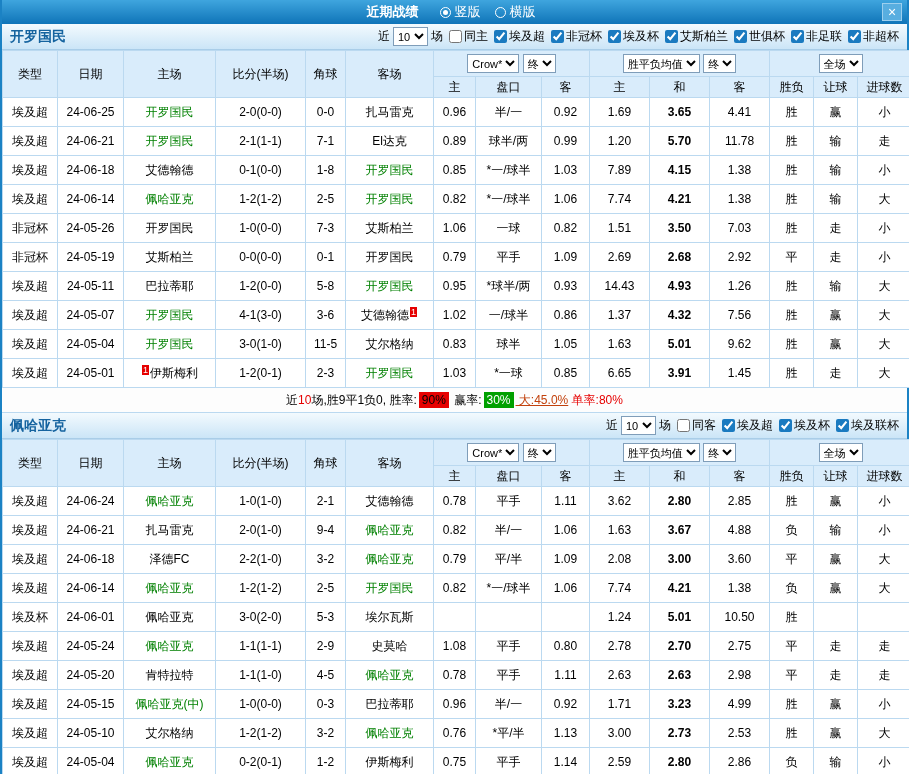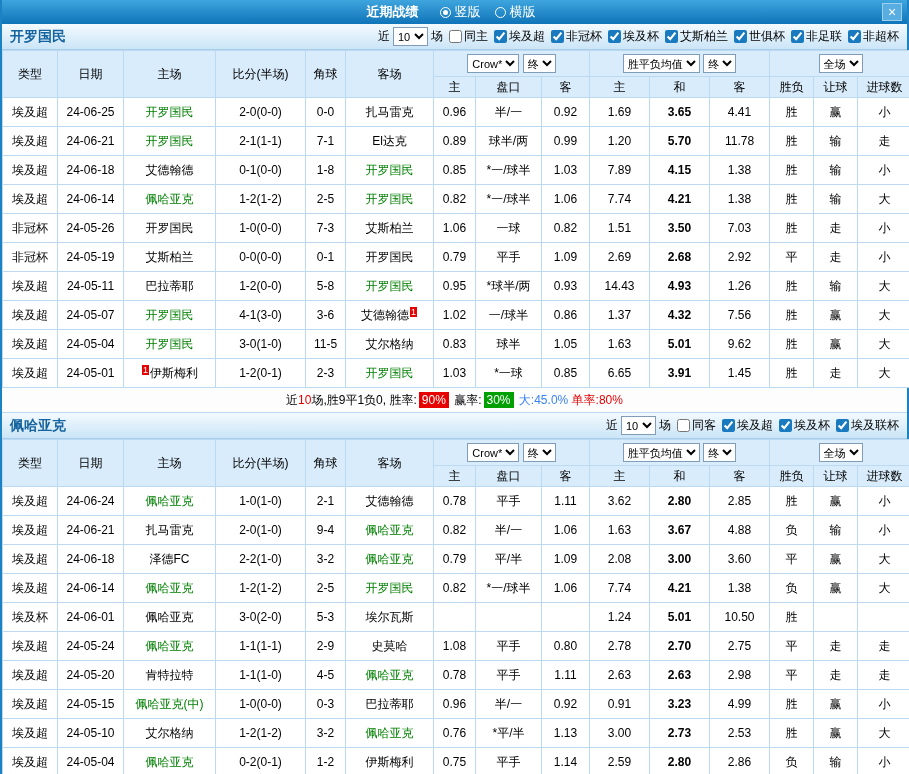--- a/index.html
+++ b/index.html
@@ -35,22 +35,22 @@
   td.t-cupP{background:#D8BE92;color:#C233C2;}
   td.t-cupG{background:#2F8A37;color:#fff;}
   td.score{color:#E60000;}
   .team-g{color:#008000;}
   td.hcp-r{color:#E60000;text-align:center;}
   td.odds-d{color:#0000D0;font-weight:bold;}
   td.c-red{color:#E60000;} td.c-green{color:#008000;} td.c-blue{color:#0000D0;}
   .badge1{background:#E60000;color:#fff;font-size:9px;line-height:10px;padding:0 1px;margin:0 1px;display:inline-block;vertical-align:4px;}
   
   .summary{height:24px;line-height:24px;text-align:center;font-size:12px;background:#FDFDFD;border-bottom:1px solid #BBD9F0;}
-  .sk{color:#000;} .sr{color:#E60000;} .sb{color:#3b82f6;}
-  .badge-r{background:#E60000;color:#ffffff;padding:1px 3px;margin:0 2px;}
+  .sk{color:#000;} .sr{color:#E60000;} .sb{color:#c2410c;text-decoration:underline;}
+  .badge-r{background:#E60000;color:#000000;padding:1px 3px;margin:0 2px;}
   .badge-g{background:#00A000;color:#fff;padding:1px 3px;margin:0 2px;}
 </style>
 </head>
 <body>
 
 <div class="dialog">
 
   <div class="titlebar">
     <span class="title">近期战绩</span>
     <span class="radio">
@@ -533,21 +533,21 @@
           <tr>
             <td class="t-league">埃及超</td>
             <td>24-05-15</td>
             <td><span class="team-g">佩哈亚克(中)</span></td>
             <td class="score">1-0(0-0)</td>
             <td>0-3</td>
             <td><span>巴拉蒂耶</span></td>
             <td>0.96</td>
             <td>半/一</td>
             <td>0.92</td>
-            <td>0.91</td>
+            <td>1.71</td>
             <td class="odds-d">3.23</td>
             <td>4.99</td>
             <td class="c-red">胜</td>
             <td class="c-red">赢</td>
             <td class="c-green">小</td>
           </tr>
           <tr>
             <td class="t-league">埃及超</td>
             <td>24-05-10</td>
             <td><span>艾尔格纳</span></td>

